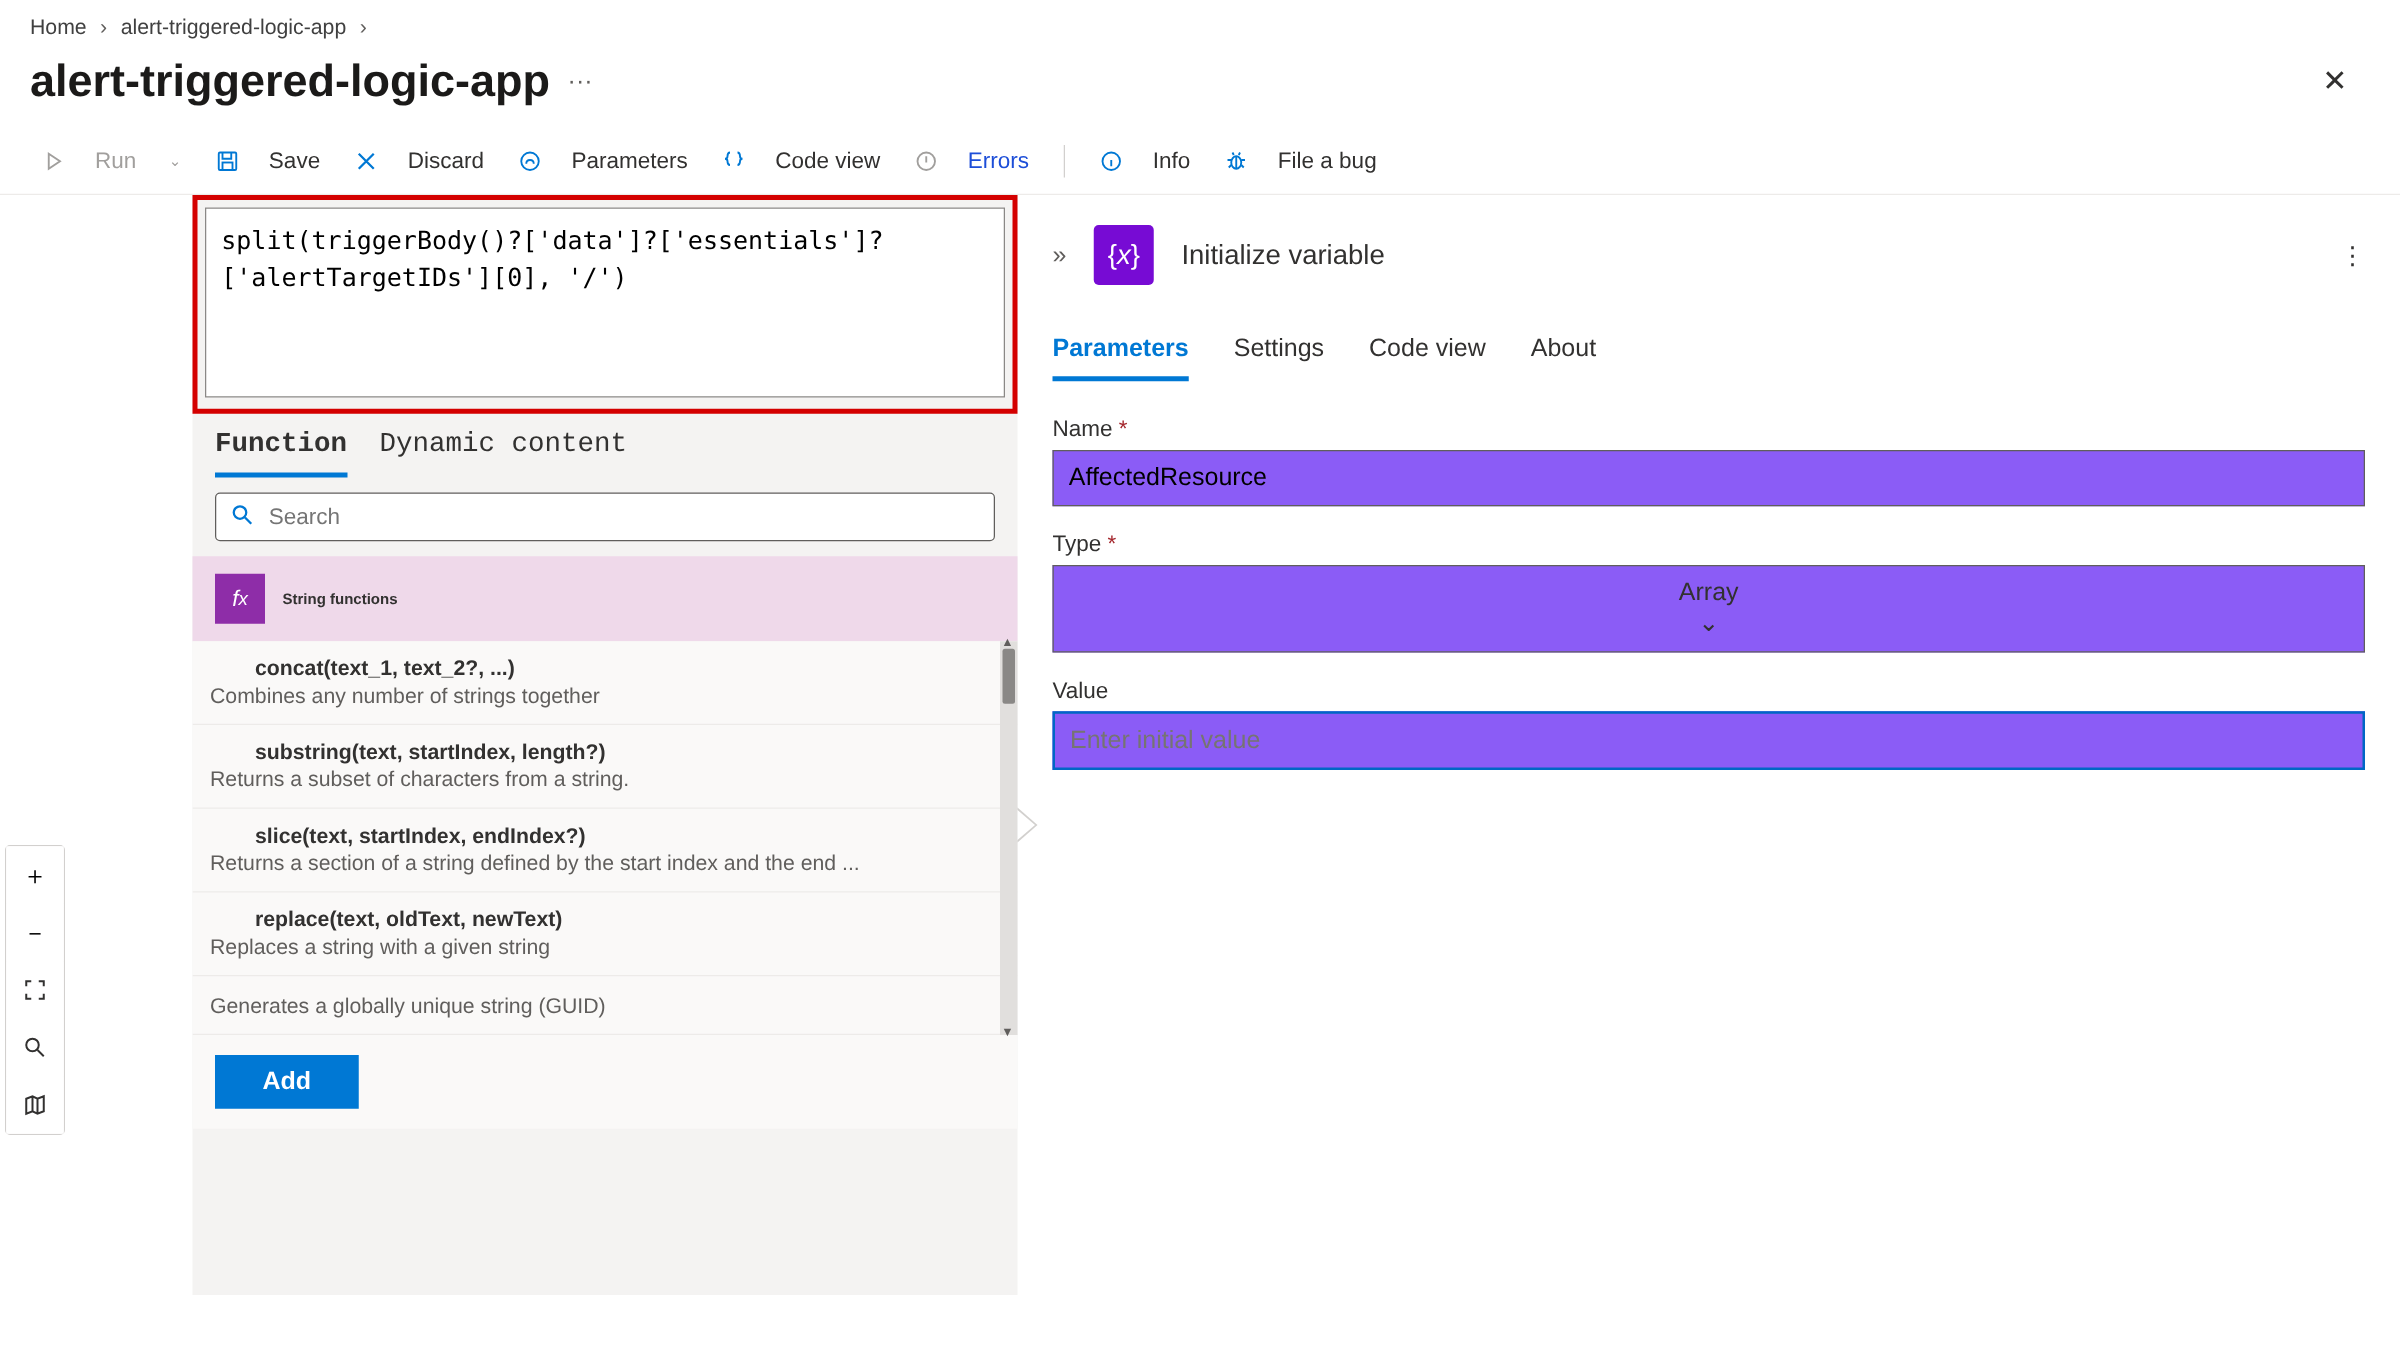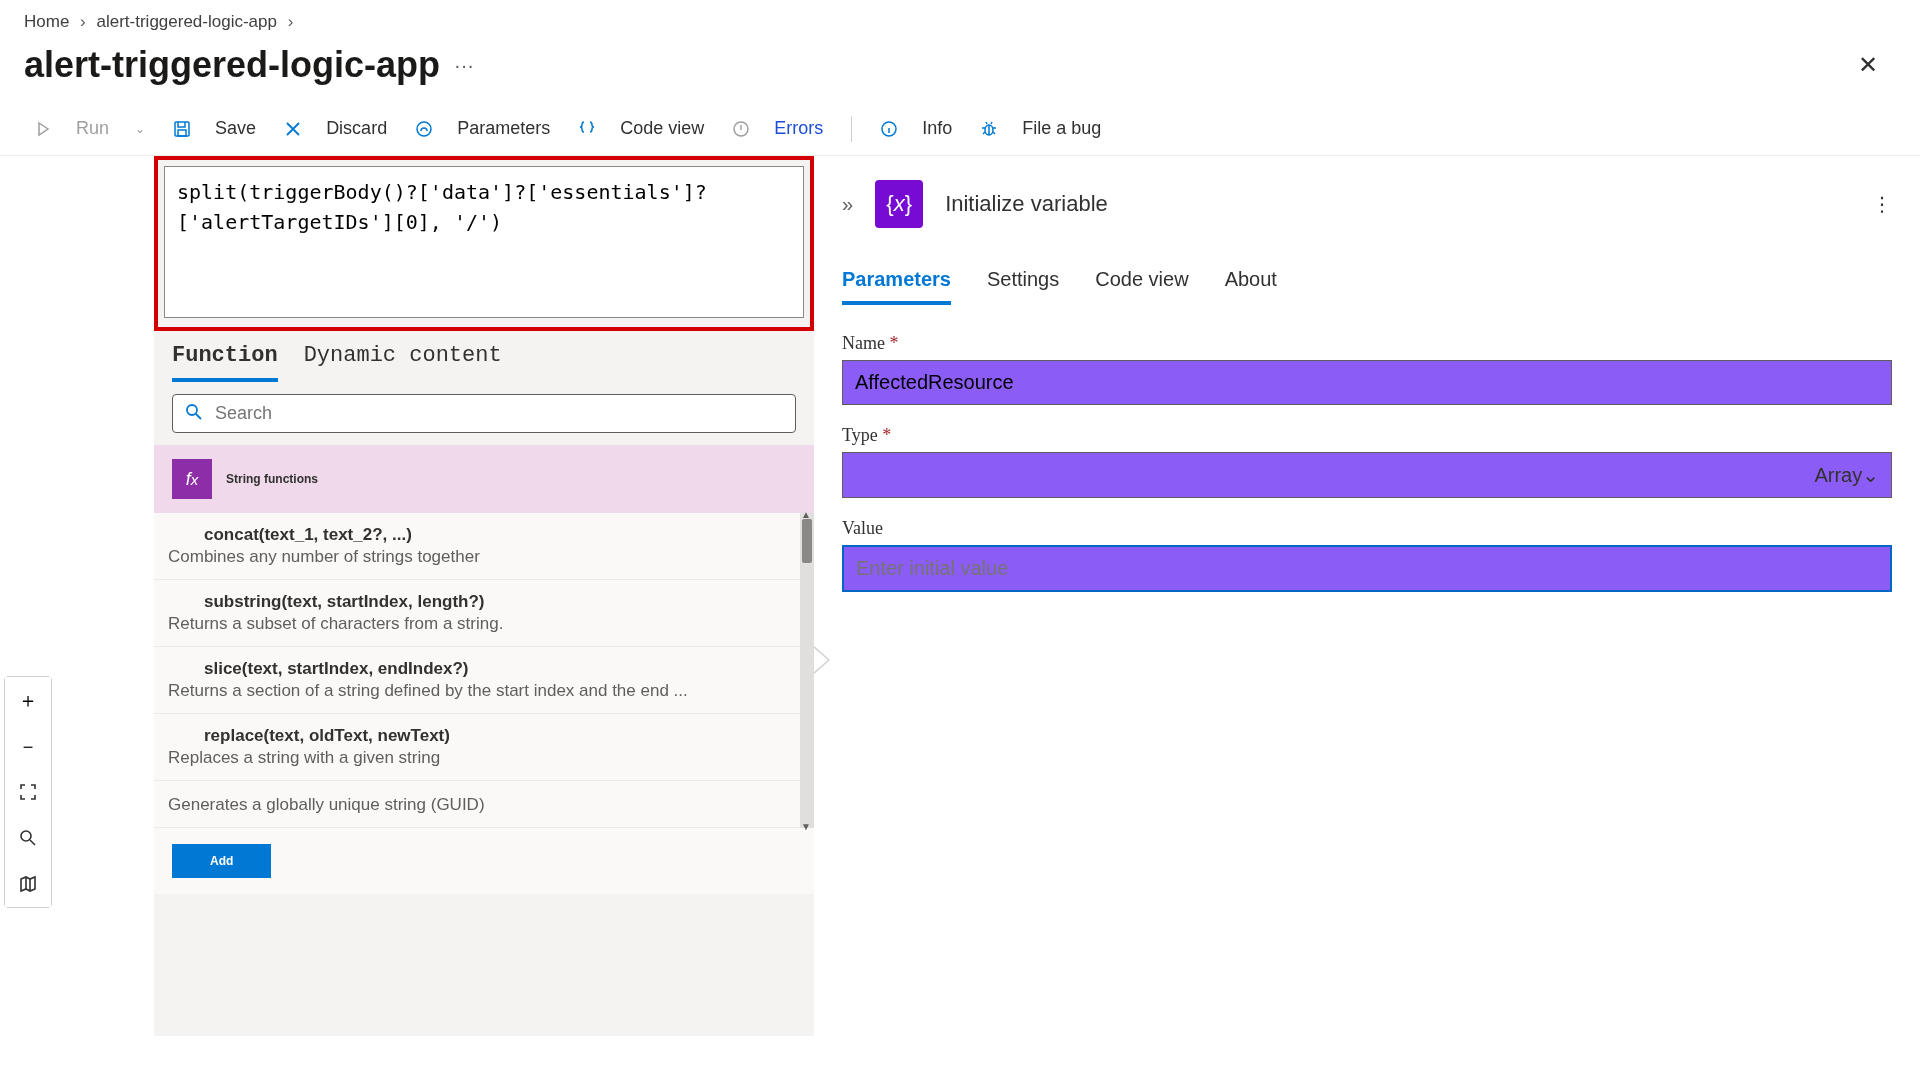--- a/index.html
+++ b/index.html
@@ -64,44 +64,44 @@
 .fn-item .sig { font-weight:700; font-size:17px;margin-left:36px;}
 .fn-item .desc { color:#605e5c; font-size:17px; margin-top:2px; white-space:nowrap; overflow:hidden; text-overflow:ellipsis;}
 .scrolltrack { position:absolute; right:0; top:0; bottom:0; width:14px; background:#e1dfdd;}
 .scrollthumb { position:absolute; top:6px; right:2px; width:10px; height:44px; background:#8a8886; border-radius:2px;}
 .arrow-up { position:absolute; right:3px; top:-4px; font-size:10px; color:#605e5c;}
 .arrow-dn { position:absolute; right:3px; bottom:-4px; font-size:10px; color:#605e5c;}
 .scrollzone { position:relative; }
 
 
 .add-row { padding: 16px 18px; text-align:left; background:#faf9f8;}
-.add-btn { background:#0078d4; color:#fff; border:none; padding: 10px 38px; font-size:12px; font-weight:600; cursor:pointer;}
+.add-btn { background:#0078d4; color:#fff; border:none; padding: 10px 38px; font-size:20px; font-weight:600; cursor:pointer;}
 
 
 .connector { position:absolute; right:-16px; top:490px; width:0;height:0; border-top:14px solid transparent; border-bottom:14px solid transparent; border-left:16px solid #d2d0ce;}
 .connector::after{ content:""; position:absolute; left:-16px; top:-12px; width:0;height:0; border-top:12px solid transparent; border-bottom:12px solid transparent; border-left:14px solid #fff;}
 
 
 .right-panel { flex:1; padding: 24px 28px; }
 .rp-head { display:flex; align-items:center; gap: 22px; }
 .rp-head .collapse { font-size: 20px; color:#605e5c; cursor:pointer;}
 .rp-head .badge { width:48px; height:48px; background:#770bd4; border-radius:4px; display:flex; align-items:center; justify-content:center; color:#fff; font-size:22px;}
 .rp-head .ttl { font-size:22px; font-weight:400; flex:1;}
 .rp-head .dots { font-size:20px; cursor:pointer;}
 
 .rp-tabs { display:flex; gap: 36px; margin-top: 40px; font-size:20px; }
 .rp-tab { padding-bottom:10px; cursor:pointer; }
 .rp-tab.active { font-weight:600; border-bottom:4px solid #0078d4; color:#0078d4;}
 
 .form { margin-top: 28px; }
 .fld { margin-bottom: 20px; }
-.fld label { display:block; font-size:18px; margin-bottom:6px;font-family:Liberation Serif, serif; }
+.fld label { display:block; font-size:18px; margin-bottom:6px; }
 .req { color:#a4262c; }
 .fld input, .fld .select { width:100%; border:1px solid #605e5c; padding: 10px 12px; font-size:20px; background:#8b5cf6; }
-.select { display:flex; align-items:center; justify-content:flex-end; cursor:pointer;}
+.select { display:flex; align-items:center; justify-content:space-between; cursor:pointer;flex-direction:column;}
 .select .chev { color:#323130; }
 .value-input { border:2px solid #0067c5 !important; }
 .value-input::placeholder { color:#767472; }
 
 </style>
 </head>
 <body>
 
 <div class="breadcrumb">
   <a>Home</a>

